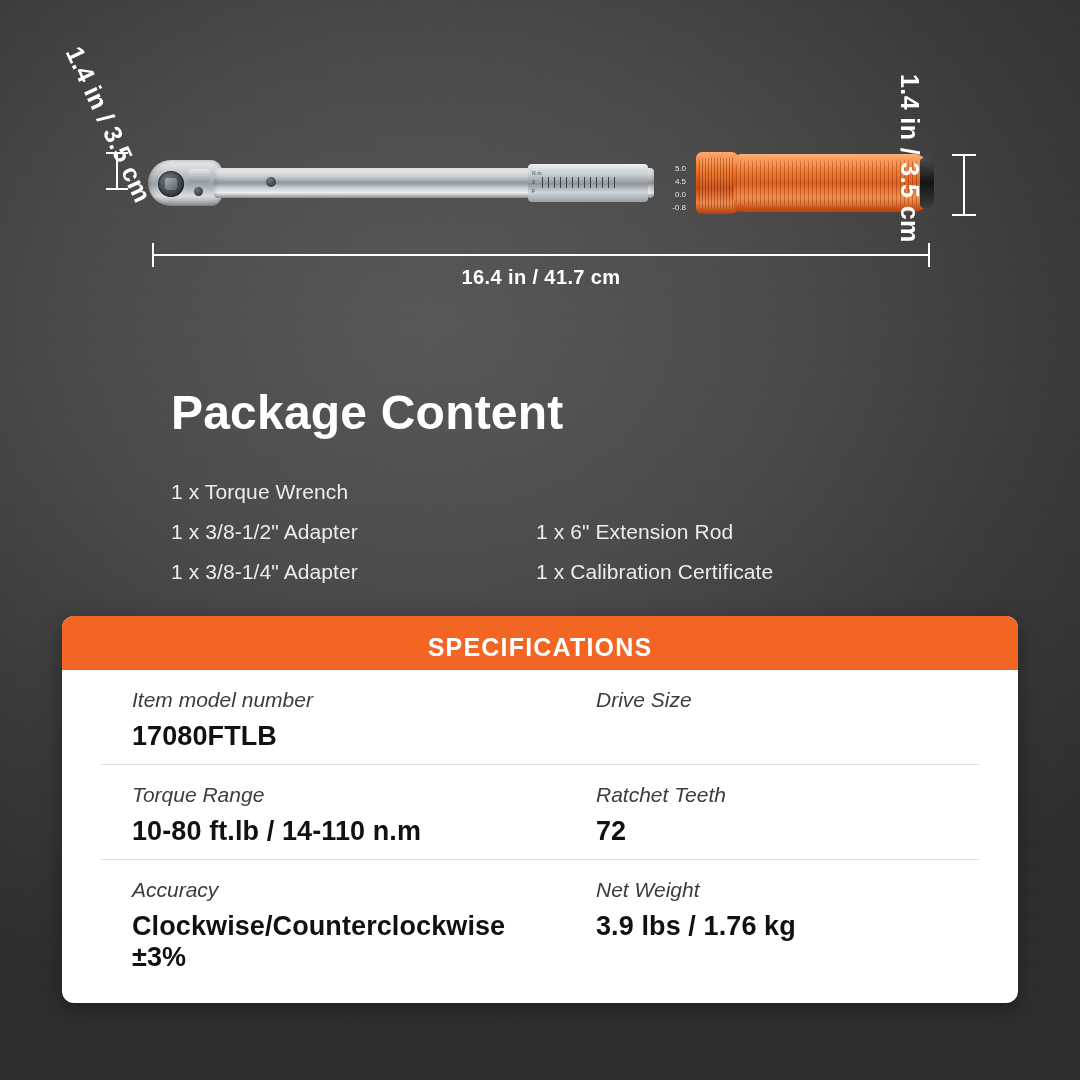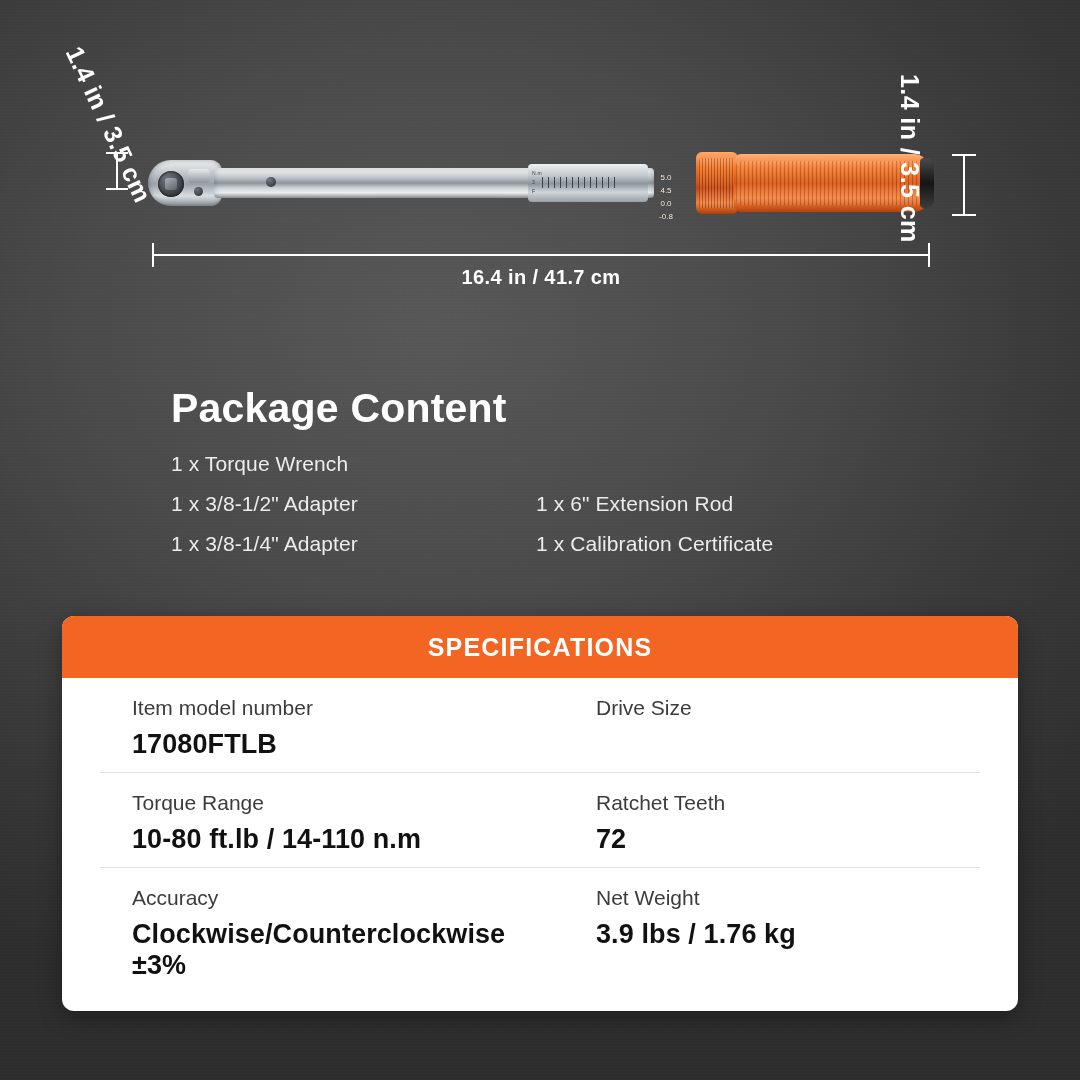--- a/index.html
+++ b/index.html
@@ -137,23 +137,22 @@
     border-radius: 5px;
     background: linear-gradient(180deg,#ff9a5c 0%, #f2enoop 0%, #ef6a23 30%, #d44e12 55%, #f07a34 80%, #bb4510 100%);
   }
   .barrel-nums {
     position: absolute;
     left: 498px; top: 12px;
     width: 40px;
     color: #fff4ea;
     font-size: 8px;
     line-height: 13px;
-    text-align: center;
+    text-align: right;
     text-shadow: 0 0 1px rgba(0,0,0,.6);
-    margin-top: 9px;
   }
 
   .collar {
     position: absolute;
     left: 548px; top: 2px;
     width: 42px; height: 62px;
     border-radius: 6px;
     background: linear-gradient(180deg,#ffa96e 0%, #f0701f 28%, #c9490f 58%, #f2803a 82%, #ad3f0c 100%);
   }
   .collar:after {
@@ -278,23 +277,23 @@
 
   
   .pkg {
     position: absolute;
     left: 171px;
     top: 385px;
     width: 800px;
   }
   .pkg-title {
     color: #ffffff;
-    font-size: 41px;
+    font-size: 48px;
     font-weight: bold;
-    margin: 0 0 12px 0;
+    margin: 0 0 32px 0;
     letter-spacing: .2px;
   }
   .pkg-cols {
     display: flex;
     gap: 0px;
     align-items: flex-end;
   }
   .pkg-col { width: 365px; }
   .pkg-item {
     color: #ececec;
@@ -314,36 +313,37 @@
     background: #ffffff;
     box-shadow: 0 6px 22px rgba(0,0,0,.35);
   }
   .spec-header {
     background: #f26522;
     color: #ffffff;
     text-align: center;
     font-size: 25px;
     font-weight: bold;
     letter-spacing: 1.2px;
-    padding: 17px 0 16px 0;
+    padding: 17px 0 8px 0;
   }
   .spec-body { padding: 0 0 18px 0; }
   .spec-row {
     display: flex;
     padding: 18px 0 12px 0;
     margin: 0 38px;
     border-bottom: 1px solid #e2e2e2;
   }
   .spec-row.last { border-bottom: none; }
   .spec-cell { width: 50%; padding-left: 32px; box-sizing: border-box; }
   .spec-cell.right { padding-left: 56px; }
   .spec-key {
     color: #3c3c3c;
     font-size: 21px;
     margin-bottom: 9px;
+    font-style: italic;
   }
   .spec-val {
     color: #111111;
     font-size: 27px;
     font-weight: bold;
     letter-spacing: .1px;
   }
 </style>
 </head>
 <body>

